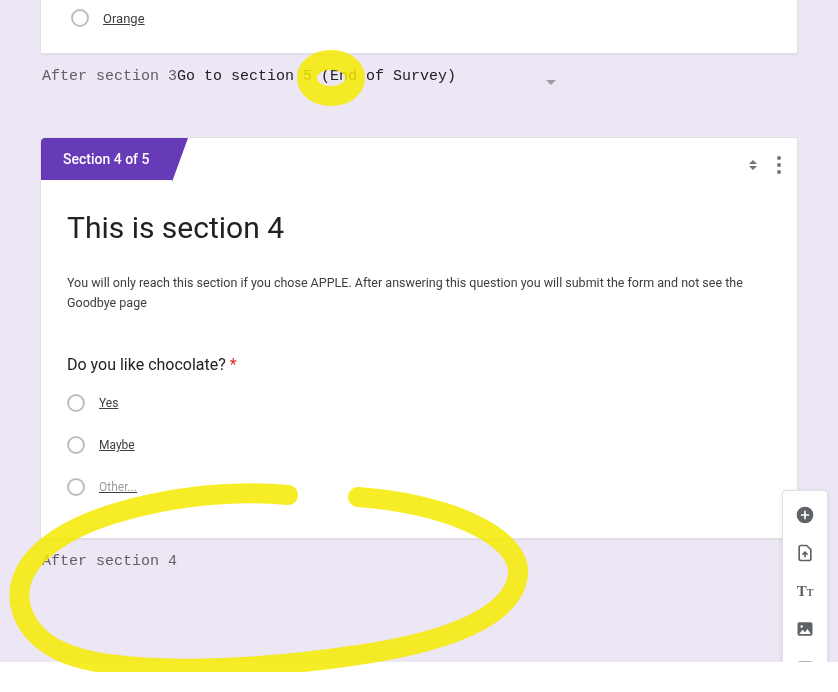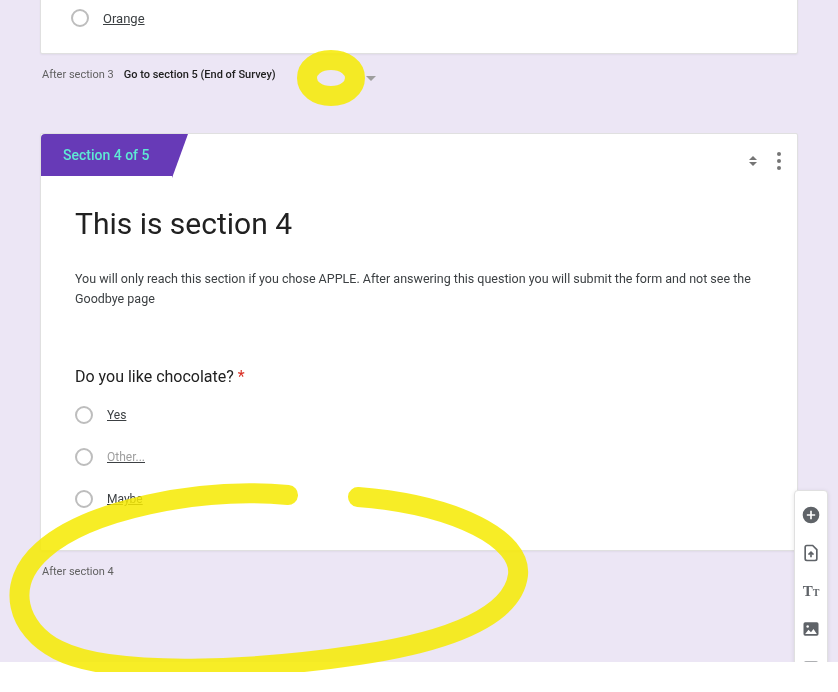--- a/index.html
+++ b/index.html
@@ -37,25 +37,25 @@
   .radio {
     width: 18px;
     height: 18px;
     border: 2px solid #bdbdbd;
     border-radius: 50%;
     flex: none;
   }
   .after-row {
     display: flex;
     align-items: center;
-    gap: 10px;
     padding: 10px 2px;
-    font-size: 11px;
+    font-size: 15px;
     color: #616161;
     margin-bottom: 42px;
+    font-family: Liberation Mono, monospace;
   }
   .after-row .select-wrap {
     display: flex;
     align-items: flex-end;
     gap: 90px;
     color: #212121;
     font-weight: 500;
     cursor: pointer;
   }
   .after-row.second .select-wrap { gap: 180px; }
@@ -65,21 +65,21 @@
     border-left: 5px solid transparent;
     border-right: 5px solid transparent;
     border-top: 5px solid #9e9e9e;
   }
   .section-card {
     position: relative;
     padding-bottom: 30px;
   }
   .section-tab {
     background: #673ab7;
-    color: #5eead4;
+    color: #ffffff;
     font-size: 14px;
     font-weight: 500;
     display: inline-block;
     padding: 13px 22px;
     position: relative;
     border-radius: 4px 0 0 0;
   }
   .section-tab::after {
     content: "";
     position: absolute;
@@ -118,53 +118,53 @@
     flex-direction: column;
     gap: 3px;
     cursor: pointer;
     padding: 6px;
   }
   .kebab span {
     width: 4px; height: 4px; border-radius: 50%;
     background: #757575;
   }
   .section-body {
-    padding: 30px 38px 0 34px;
+    padding: 30px 38px 0 26px;
   }
   .section-title {
     font-size: 30px;
     color: #212121;
     font-weight: 400;
     margin-bottom: 28px;
   }
   .section-desc {
     font-size: 12.5px;
     color: #3c4043;
     line-height: 1.6;
-    margin-bottom: 58px;
+    margin-bottom: 42px;
   }
   .question-title {
     font-size: 16px;
     color: #212121;
     margin-bottom: 8px;
   }
   .req { color: #d93025; }
   .other-text { color: #9e9e9e; }
   .options { margin-top: 6px; }
   .options .option-row { padding: 12px 0; font-size: 12px; }
   
   .side-toolbar {
     position: absolute;
     right: 10px;
     top: 490px;
     background: #fff;
     border: 1px solid #e0e0e0;
     border-radius: 4px;
     box-shadow: 0 1px 4px rgba(0,0,0,0.1);
-    width: 34px;
+    width: 46px;
     display: flex;
     flex-direction: column;
     align-items: center;
     padding: 6px 0;
     gap: 2px;
   }
   .side-toolbar .tool {
     width: 36px;
     height: 36px;
     display: flex;
@@ -251,25 +251,25 @@
         <span class="req"> *</span>
       </div>
 
       <div class="options">
         <div class="option-row">
           <span class="radio"></span>
           <span>Yes</span>
         </div>
         <div class="option-row">
           <span class="radio"></span>
-          <span class="other-text">Other...</span>
+          <span>Maybe</span>
         </div>
         <div class="option-row">
           <span class="radio"></span>
-          <span>Maybe</span>
+          <span class="other-text">Other...</span>
         </div>
       </div>
     </div>
   </div>
 
   <div class="after-row second">
     <span>After section 4</span>
   </div>
 
 </div>

